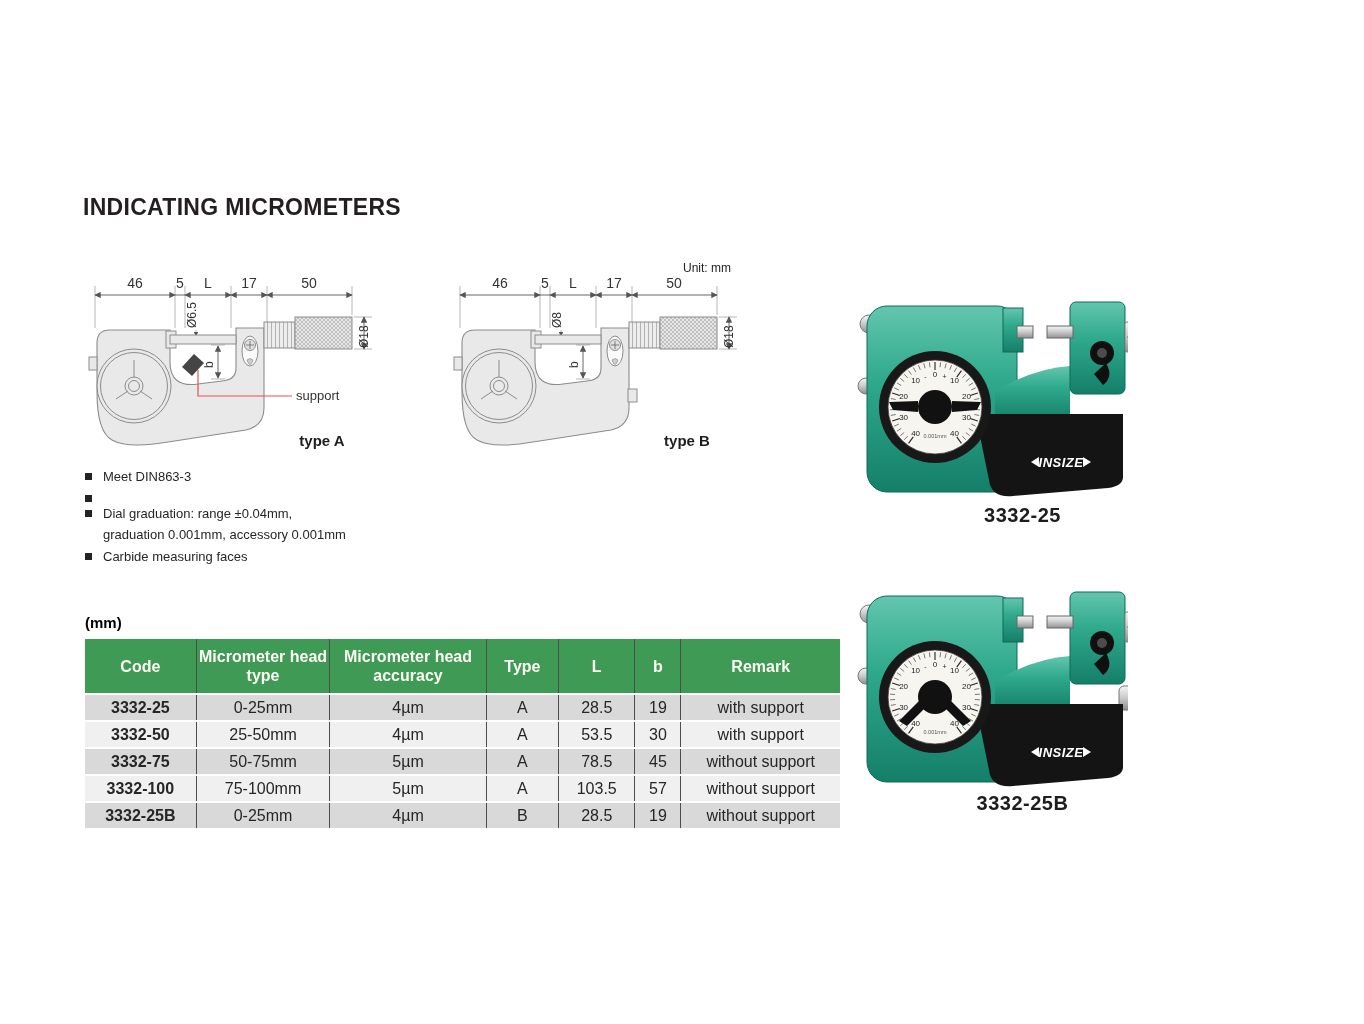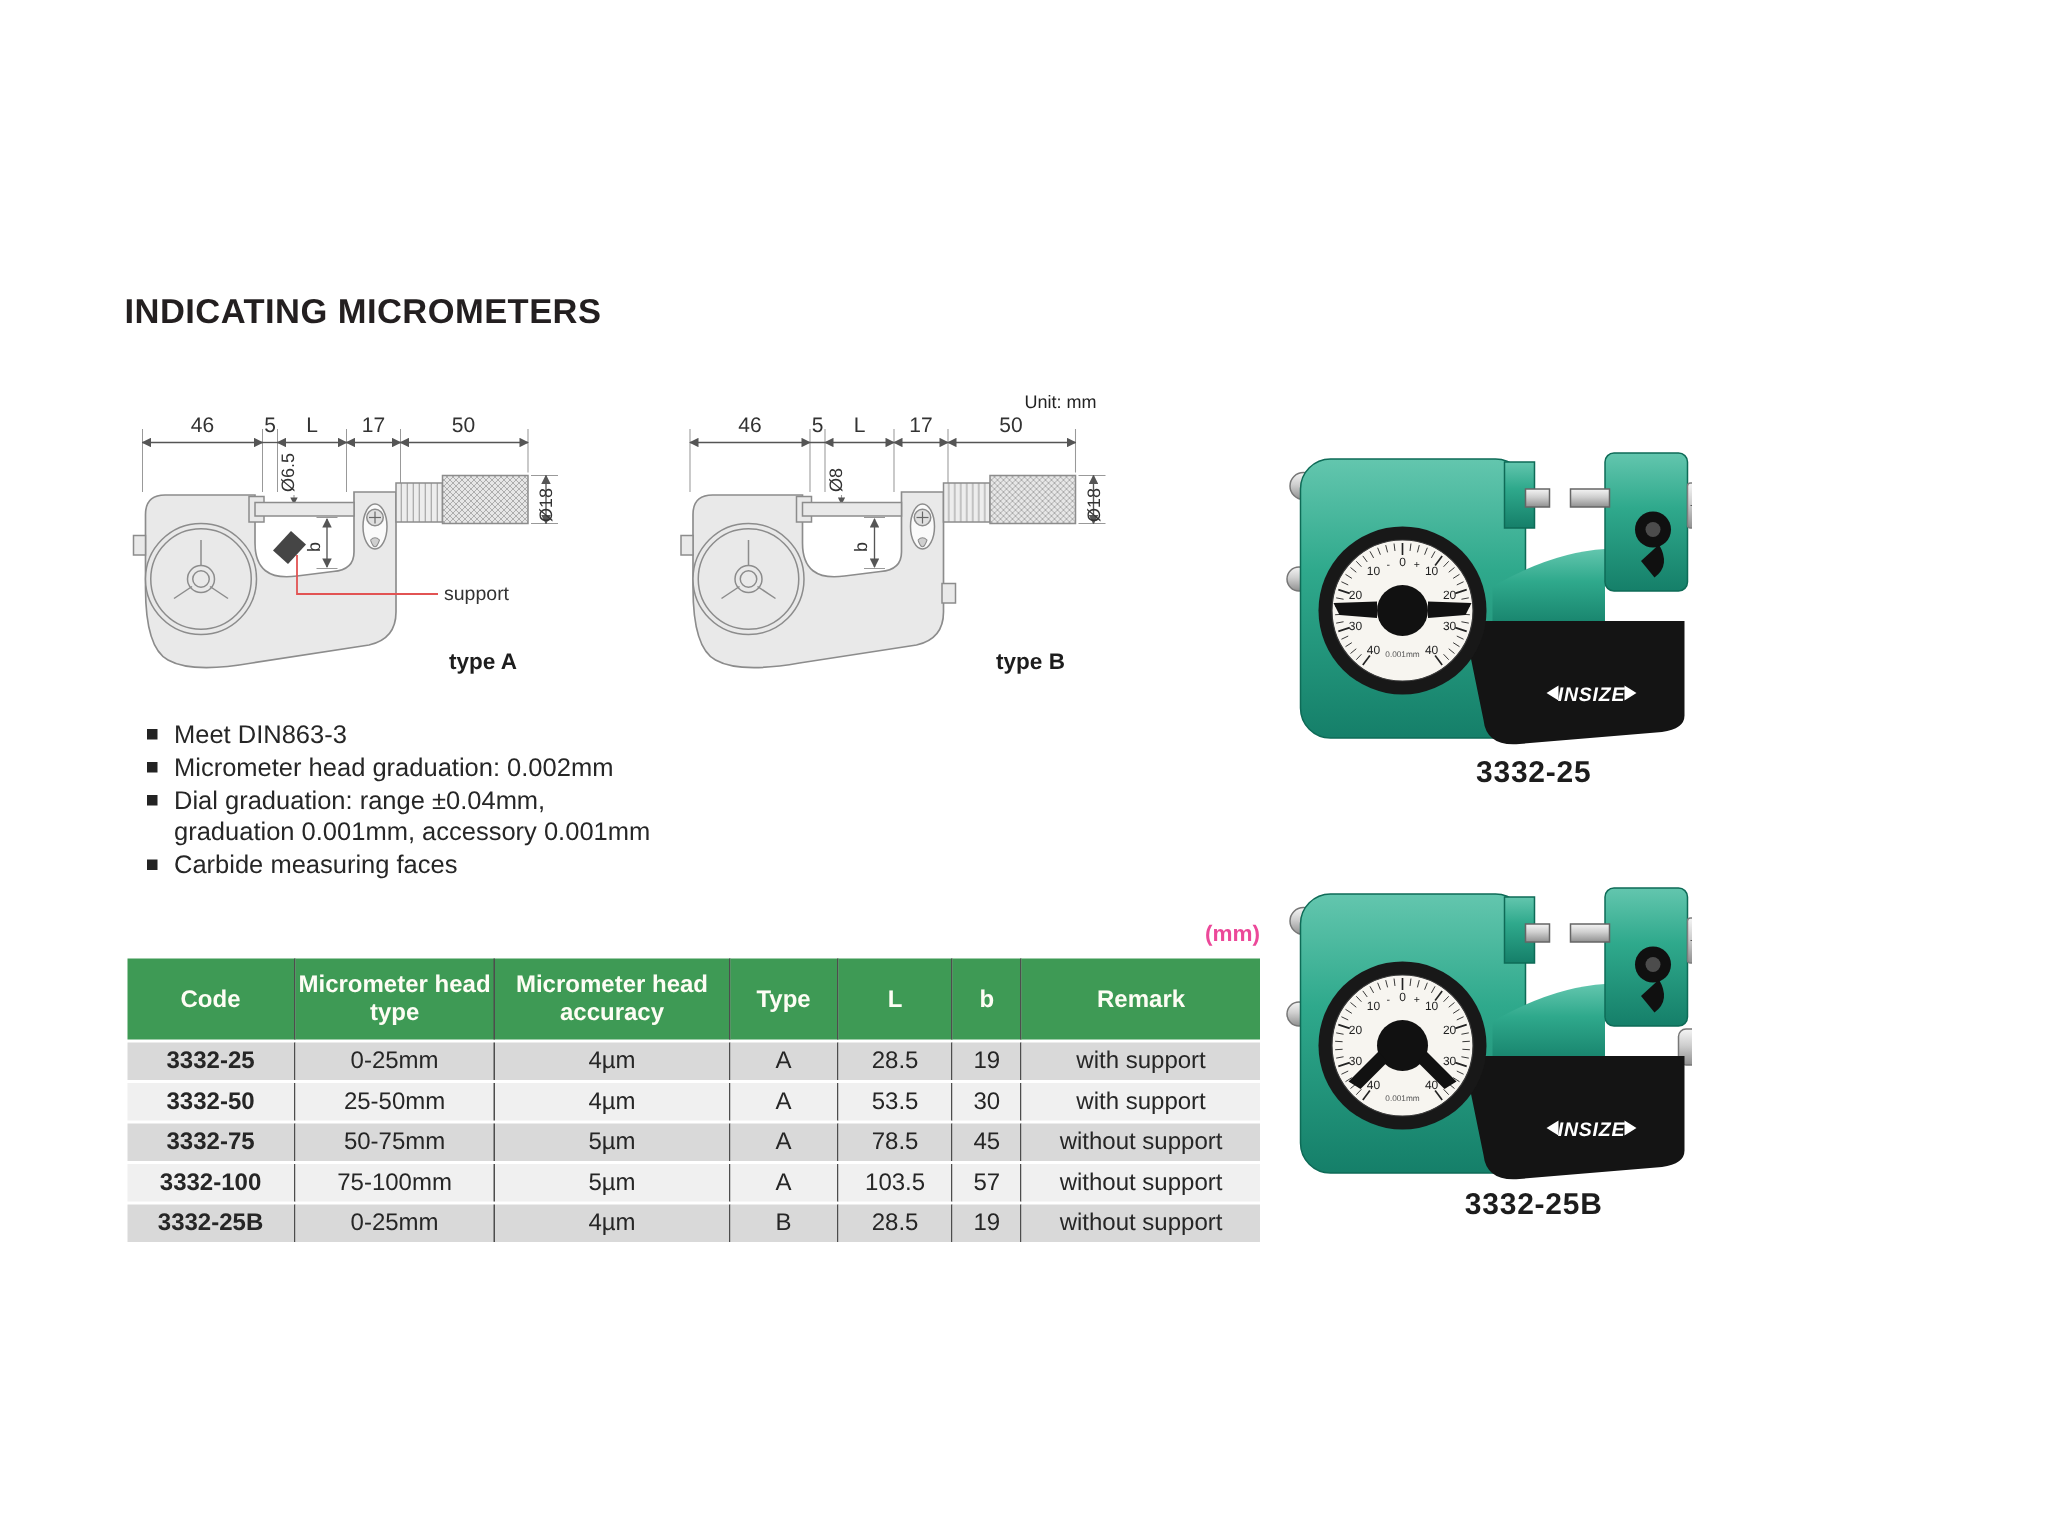--- a/index.html
+++ b/index.html
@@ -9,26 +9,26 @@
   }
   html,body{margin:0;padding:0;background:#fff}
   .page{position:relative;width:1128px;height:1024px;background:#fff;overflow:hidden;
         font-family:"Liberation Sans",sans-serif;color:var(--body_text)}
   .abs{position:absolute}
   #title{left:83px;top:194px;font-size:23px;font-weight:700;color:var(--title_text);letter-spacing:.3px}
   #attention{left:1048px;top:202px;width:240px;height:51px;background:var(--attention_bg);
       border-radius:9px;display:flex;flex-direction:column;justify-content:center;text-align:center;
       font-weight:700;font-size:14px;line-height:18px;color:var(--attention_text)}
   #unit-note{left:683px;top:261px;font-size:12px;color:#222}
-  #features{left:83px;top:466px;width:420px;list-style:none;margin:13px;padding:0;
-      font-size:17px;line-height:21px;color:var(--body_text)}
+  #features{left:83px;top:466px;width:420px;list-style:none;margin:0;padding:0;
+      font-size:13px;line-height:21px;color:var(--body_text)}
   #features li{display:flex;margin:0 0 1px 0}
   .sq{width:7px;height:7px;background:#232323;margin:7px 11px 0 2px;flex:none}
   .bold{font-weight:700}
-  #table-note{left:85px;top:614px;width:755px;text-align:right;font-weight:700;font-size:15px;color:#ec4899}
+  #table-note{left:85px;top:614px;width:755px;font-weight:700;font-size:15px;color:#000000}
   #spec-table{left:85px;top:637px;width:755px;border-collapse:separate;border-spacing:0 2px;
       font-size:16px;color:var(--body_text);table-layout:fixed}
   #spec-table th{background:var(--header_green);color:var(--header_text);font-weight:700;
       height:50px;padding:2px;line-height:19px;text-align:center}
   #spec-table td{text-align:center;height:25px;padding:0 2px}
   #spec-table th,#spec-table td{border-right:1px solid var(--cell_border)}
   #spec-table th:last-child,#spec-table td:last-child{border-right:none}
   tr.odd td{background:var(--row_dark)} tr.even td{background:var(--row_light)}
   td.code{font-weight:700}
   .caption{font-size:20px;font-weight:700;color:#1d1d1d;text-align:center;letter-spacing:.5px}
@@ -206,21 +206,20 @@
     <text class="typ" x="252" y="176">type B</text>
   </svg>
 
   <ul class="abs" id="features">
       <li>
         <span class="sq"></span>
         <span><span>Meet DIN863-3</span></span>
       </li>
       <li>
         <span class="sq"></span>
-        <span><span>Micrometer head graduation: 0.002mm</span></span>
       </li>
       <li>
         <span class="sq"></span>
         <span><span>Dial graduation: range ±0.04mm,</span><br><span>graduation 0.001mm, accessory 0.001mm</span></span>
       </li>
       <li>
         <span class="sq"></span>
         <span><span>Carbide measuring faces</span></span>
       </li>
     </ul>

